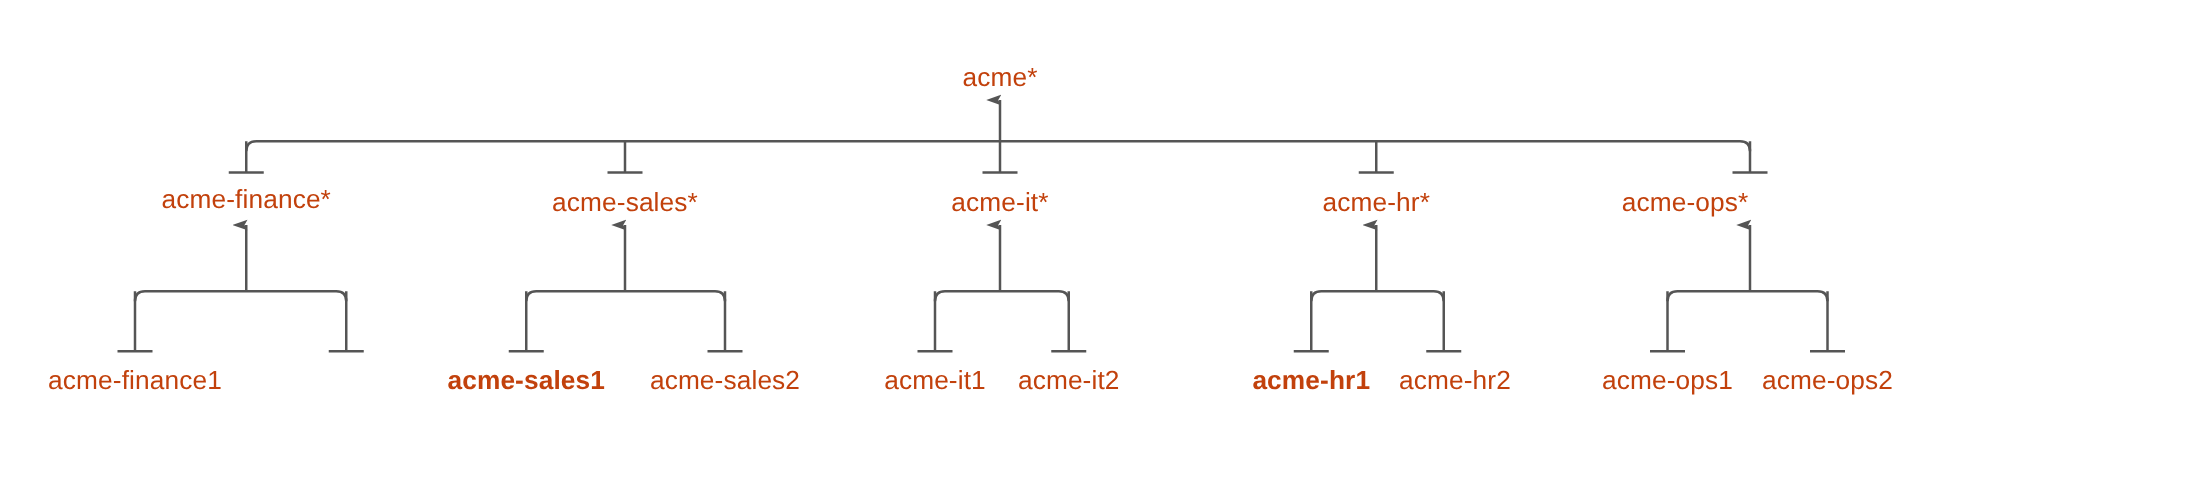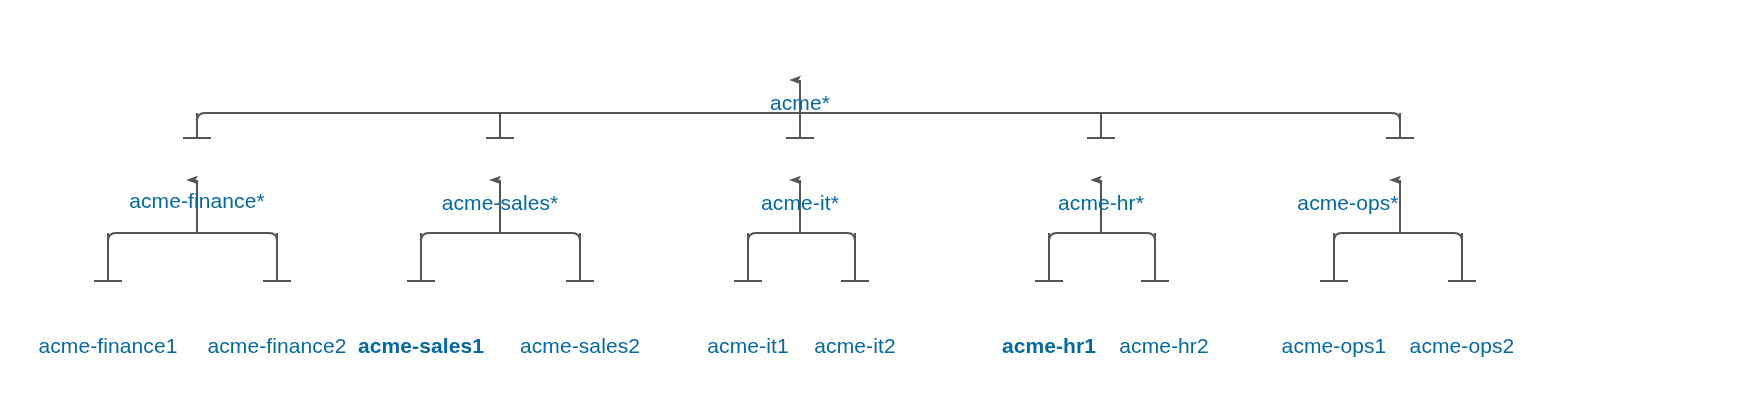--- a/index.html
+++ b/index.html
@@ -20,27 +20,26 @@
     position: absolute;
     left: 0;
     top: 0;
     width: 1760px;
     height: 400px;
   }
   .node-label {
     position: absolute;
     transform: translate(-50%, -50%);
     white-space: nowrap;
-    color: #0369a1;
+    color: #c2410c;
     font-family: "Liberation Sans", sans-serif;
     font-size: 21px;
     font-weight: 400;
     letter-spacing: 0.1px;
     line-height: 1;
-    margin-top: 40px;
   }
   .node-label.root { font-size: 21px; }
   .node-label.mid  { font-size: 21px; }
   .node-label.leaf { font-size: 21px; }
 </style>
 </head>
 <body>
 
 <div id="canvas">
 
@@ -98,21 +97,20 @@
 
   <div class="node-label root" style="left:800px; top:62px;">acme*</div>
 
   <div class="node-label mid" style="left:197px; top:160px;">acme-finance*</div>
   <div class="node-label mid" style="left:500px; top:162px;">acme-sales*</div>
   <div class="node-label mid" style="left:800px; top:162px;">acme-it*</div>
   <div class="node-label mid" style="left:1101px; top:162px;text-align:right;">acme-hr*</div>
   <div class="node-label mid" style="left:1348px; top:162px;">acme-ops*</div>
 
   <div class="node-label leaf" style="left:108px; top:305px;">acme-finance1</div>
-  <div class="node-label leaf" style="left:277px; top:305px;">acme-finance2</div>
   <div class="node-label leaf" style="left:421px; top:305px;font-weight:bold;">acme-sales1</div>
   <div class="node-label leaf" style="left:580px; top:305px;">acme-sales2</div>
   <div class="node-label leaf" style="left:748px; top:305px;">acme-it1</div>
   <div class="node-label leaf" style="left:855px; top:305px;">acme-it2</div>
   <div class="node-label leaf" style="left:1049px; top:305px;font-weight:bold;">acme-hr1</div>
   <div class="node-label leaf" style="left:1164px; top:305px;">acme-hr2</div>
   <div class="node-label leaf" style="left:1334px; top:305px;">acme-ops1</div>
   <div class="node-label leaf" style="left:1462px; top:305px;text-align:right;">acme-ops2</div>
 
 </div>

